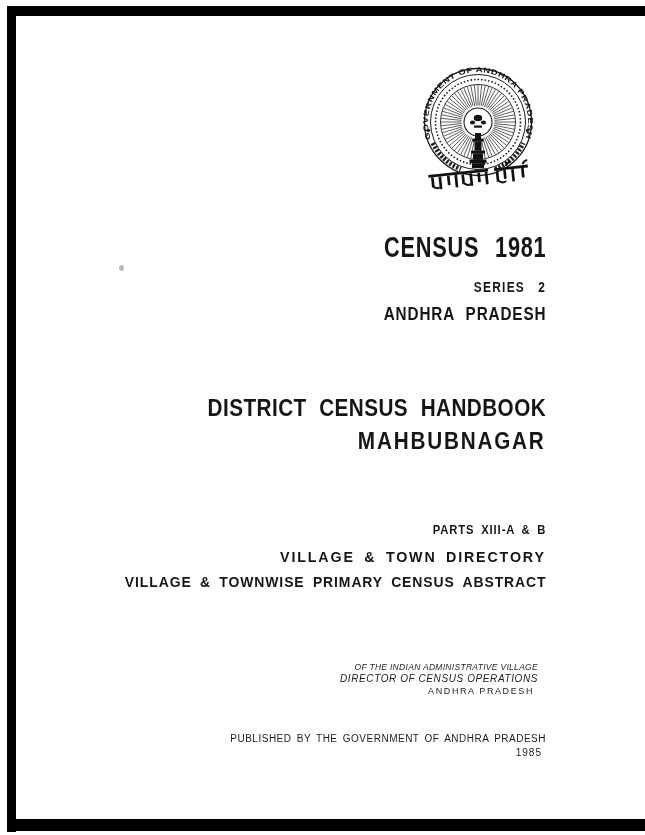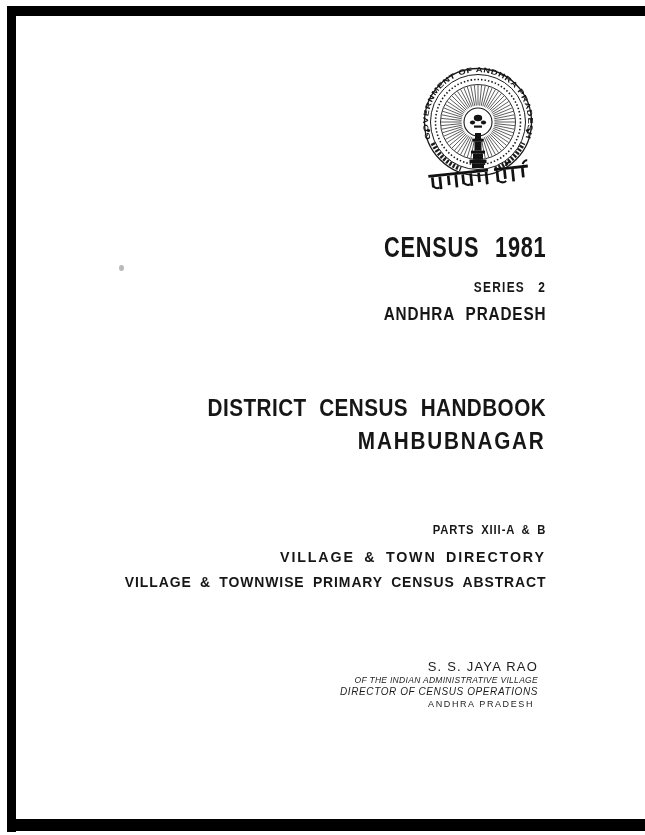--- a/index.html
+++ b/index.html
@@ -187,22 +187,23 @@
   <div class="rl state">ANDHRA PRADESH</div>
 
   <div class="rl handbook">DISTRICT CENSUS HANDBOOK</div>
   <div class="rl district">MAHBUBNAGAR</div>
 
   <div class="rl parts">PARTS XIII-A &amp; B</div>
   <div class="rl directory">VILLAGE &amp; TOWN DIRECTORY</div>
   <div class="rl abstract">VILLAGE &amp; TOWNWISE PRIMARY CENSUS ABSTRACT</div>
 
   <div class="author">
-    <div class="name">S. S. JAYA RAO</div>
     <div class="service">OF THE INDIAN ADMINISTRATIVE VILLAGE</div>
     <div class="designation">DIRECTOR OF CENSUS OPERATIONS</div>
     <div class="astate">ANDHRA PRADESH</div>
   </div>
 
   <div class="imprint">
+    <div class="publisher">PUBLISHED BY THE GOVERNMENT OF ANDHRA PRADESH</div>
+    <div class="year">1985</div>
   </div>
 
 </div>
 
 </body></html>

